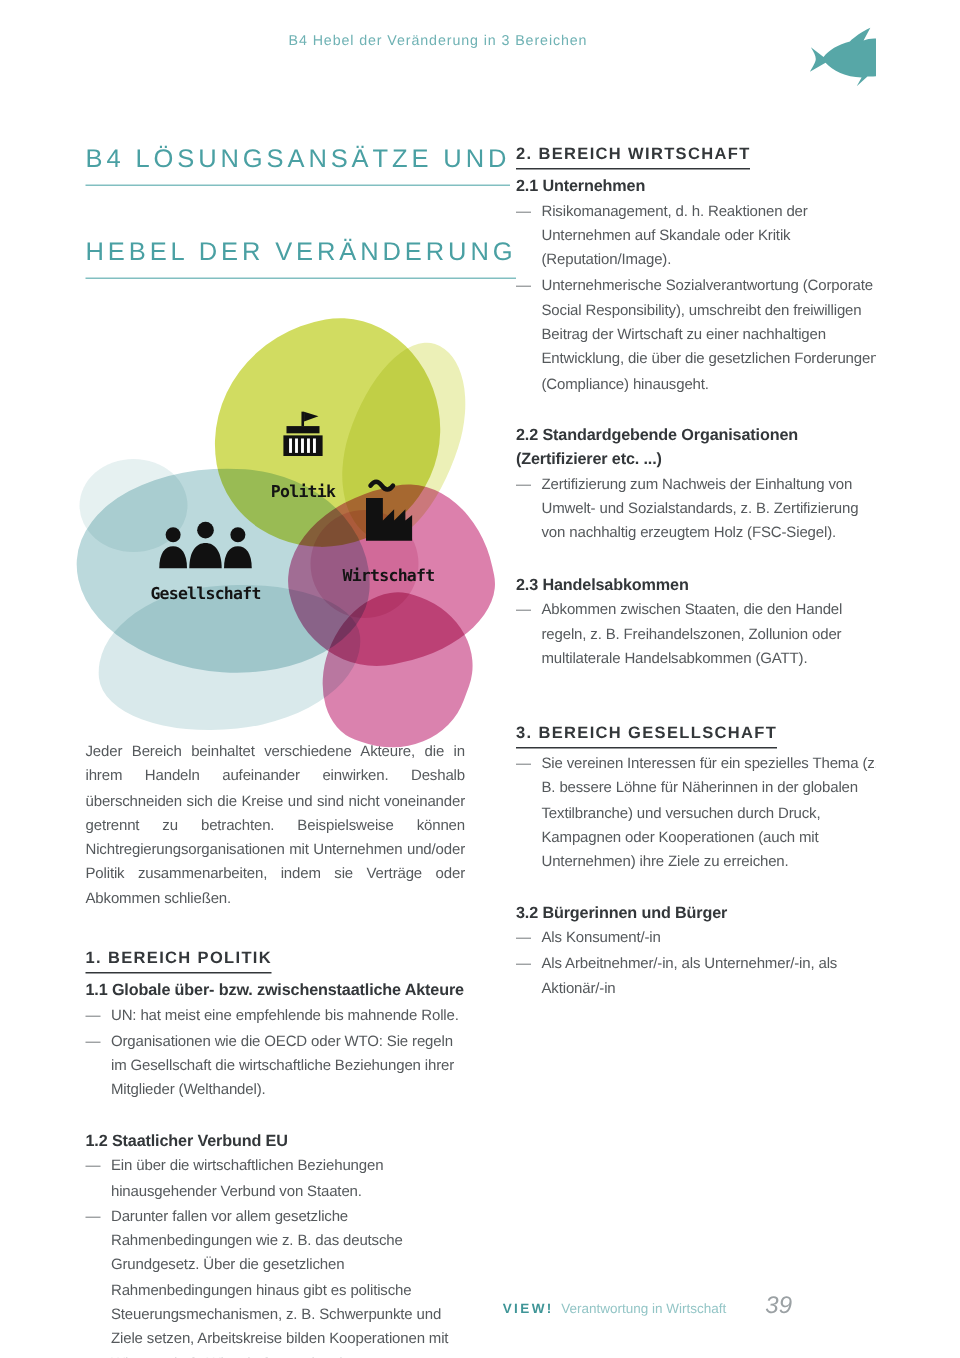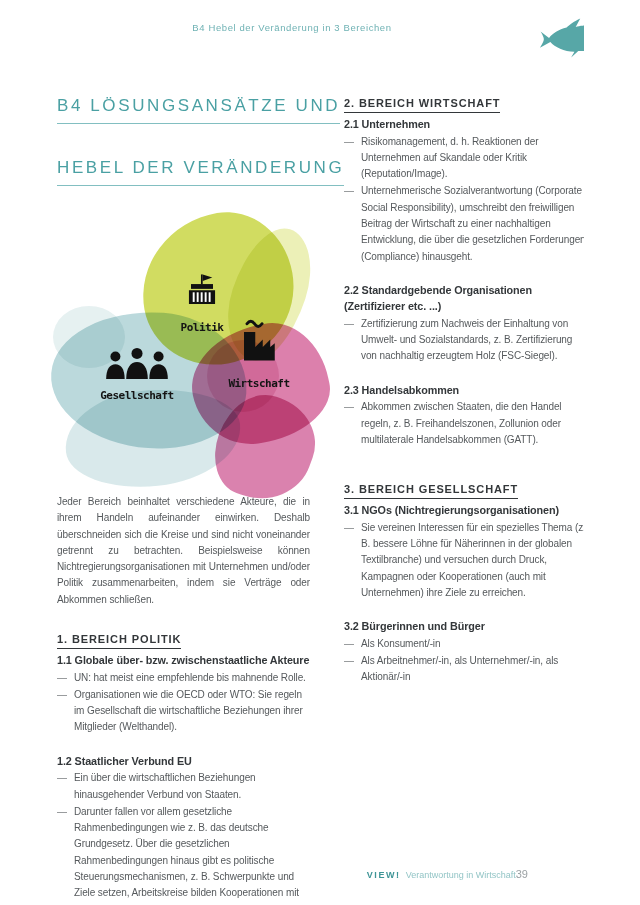--- a/index.html
+++ b/index.html
@@ -87,26 +87,26 @@
     line-height:16.5px;margin:0 0 1px 0;letter-spacing:-0.1px;
   }
   .sub-title.gap{margin-top:17px;}
   .bullet{display:flex;margin:0 0 1px 0;}
   .dash{flex:0 0 17px;font-size:10px;line-height:16.3px;color:#7A7E81;}
   .bullet-text{flex:1;font-size:10px;line-height:16.3px;color:var(--body);letter-spacing:-0.1px;}
 
   
   .footer{
     position:absolute;right:56px;bottom:25px;
-    display:flex;align-items:baseline;
+    display:flex;align-items:baseline;gap:26px;
   }
   .footer-brandline{display:flex;align-items:baseline;gap:5px;}
   .footer-brand{font-size:9px;font-weight:bold;color:#3F9597;letter-spacing:1.6px;}
   .footer-subtitle{font-size:9px;color:#93C5C6;}
-  .footer-pagenum{font-size:11px;color:var(--pagenum);}
+  .footer-pagenum{font-size:16px;color:var(--pagenum);font-style:italic;}
 </style>
 </head>
 <body>
 
 <div class="page">
 
   <div class="running-header">B4 Hebel der Veränderung in 3 Bereichen</div>
 
   <svg class="fish" viewBox="0 0 120 70" aria-hidden="true">
     <path fill="#57A7A7" d="M112,35 C104,23 87,15 69,16 C65,16 61,17 58,18 L65,5 C56,9 48,15 44,19 C32,22 22,28 17,35 L4,25 C7,30 9,34 9,37 C9,40 6,45 3,50 L19,41 C26,49 40,56 56,56 L51,65 L62,55 C82,56 104,47 112,35 Z"></path>
@@ -212,21 +212,20 @@
             <span class="bullet-text">Zertifizierung zum Nachweis der Einhaltung von Umwelt- und Sozialstandards, z. B. Zertifizierung von nachhaltig erzeugtem Holz (FSC-Siegel).</span>
           </div>
           <h3 class="sub-title gap">2.3 Handelsabkommen</h3>
           <div class="bullet">
             <span class="dash">—</span>
             <span class="bullet-text">Abkommen zwischen Staaten, die den Handel regeln, z. B. Freihandelszonen, Zollunion oder multilaterale Handelsabkommen (GATT).</span>
           </div>
         </section>
         <section class="section">
           <h2 class="sec-heading"><span>3. BEREICH GESELLSCHAFT</span></h2>
-          <h3 class="sub-title">3.1 NGOs (Nichtregierungsorganisationen)</h3>
           <div class="bullet">
             <span class="dash">—</span>
             <span class="bullet-text">Sie vereinen Interessen für ein spezielles Thema (z. B. bessere Löhne für Näherinnen in der globalen Textilbranche) und versuchen durch Druck, Kampagnen oder Kooperationen (auch mit Unternehmen) ihre Ziele zu erreichen.</span>
           </div>
           <h3 class="sub-title gap">3.2 Bürgerinnen und Bürger</h3>
           <div class="bullet">
             <span class="dash">—</span>
             <span class="bullet-text">Als Konsument/-in</span>
           </div>
           <div class="bullet">

